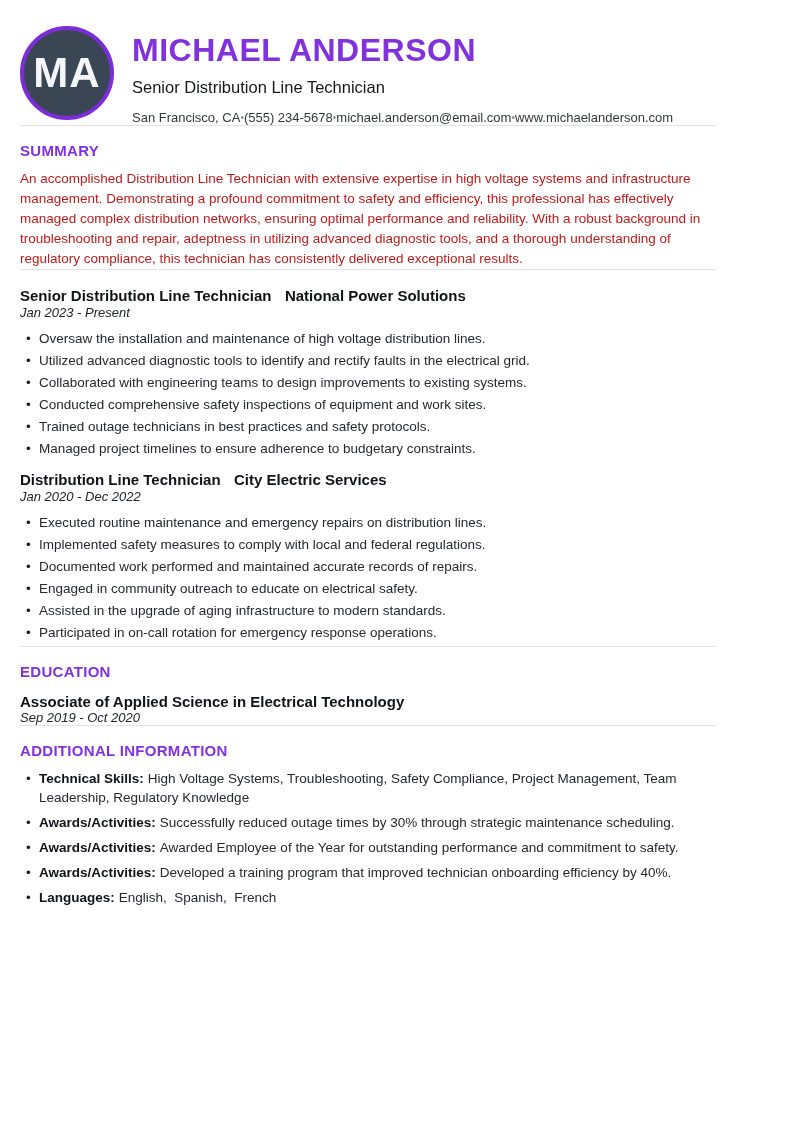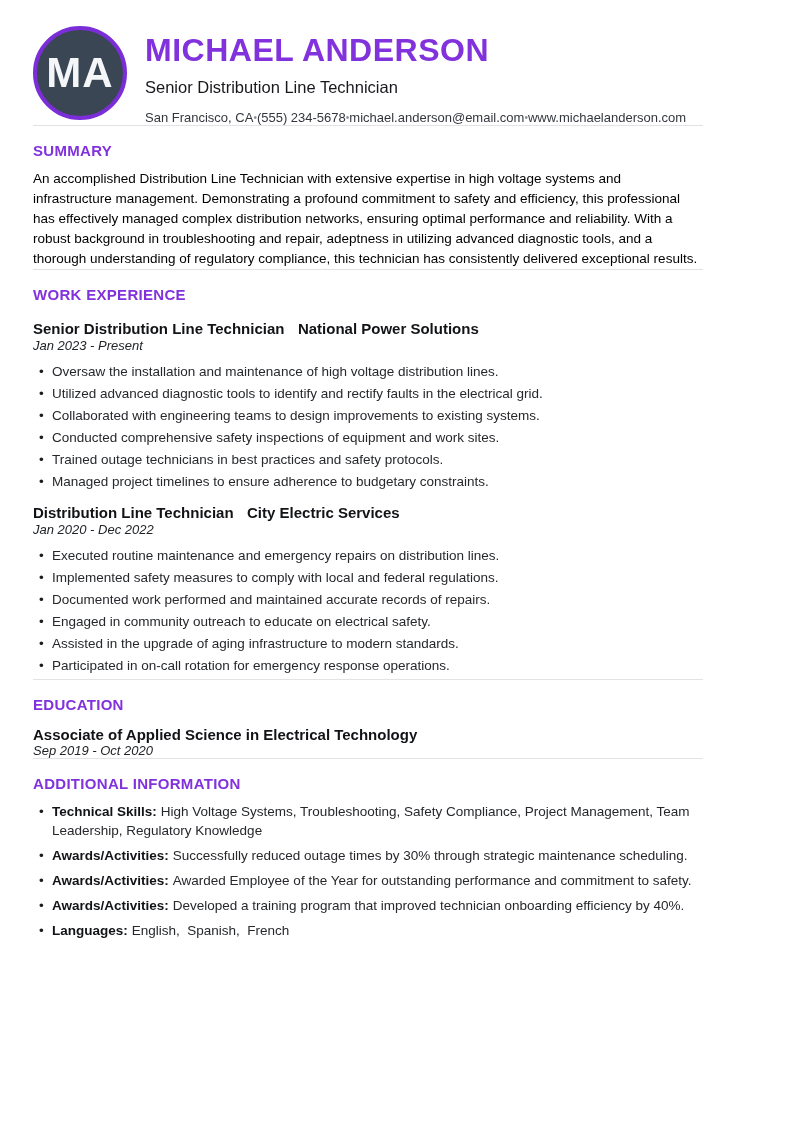--- a/index.html
+++ b/index.html
@@ -2,21 +2,21 @@
 <html style="--accent: #8132dd; --avatar-bg: #3a4654; --avatar-ring: #7b2ed8; --divider: #e3e3e5; --body-text: #2d2f33;"><head>
 <meta charset="utf-8">
 <style>
   * { box-sizing: border-box; }
   html, body { margin: 0; padding: 0; background: #ffffff; }
   body {
     width: 800px; min-height: 1130px;
     font-family: "Liberation Sans", sans-serif;
     color: var(--body-text, #2d2f33);
   }
-  .page { width: 736px; min-height: 1130px; padding: 0 33px; background: #fff; }
+  .page { width: 736px; min-height: 1130px; padding: 0 20px; background: #fff; }
 
   
   header { display: flex; align-items: flex-start; gap: 18px; padding-top: 26px; }
   .avatar {
     width: 94px; height: 94px; flex: 0 0 94px;
     border: 4px solid var(--avatar-ring, #7b2ed8);
     border-radius: 50%;
     background: var(--avatar-bg, #3a4654);
     display: flex; align-items: center; justify-content: center;
   }
@@ -35,21 +35,21 @@
   .hr-header { margin-top: 24px; }
   .hr-summary { margin-top: 16px; }
   .hr-work { margin-top: 24px; }
   .hr-education { margin-top: 27px; }
 
   
   h2 {
     margin: 16px 0 0; font-size: 15px; font-weight: bold;
     color: var(--accent, #8132dd); letter-spacing: 0.3px;
   }
-  .summary-text { margin: 10px 0 0; font-size: 13.5px; line-height: 20px; color: #000000; }
+  .summary-text { margin: 10px 0 0; font-size: 13.5px; line-height: 20px; color: #b91c1c; }
 
   .job-head, .edu-head { display: flex; justify-content: space-between; align-items: baseline; flex-direction: column; }
   .job:first-of-type .job-head { margin-top: 17px; }
   .job + .job { margin-top: 14px; }
   .role { font-size: 15px; font-weight: bold; color: #111316; }
   .company { font-size: 15px; font-weight: bold; color: #111316; margin-left: 9px; }
   .dates { font-size: 13px; font-style: italic; color: #212428; white-space: nowrap; }
 
   ul.bullets { list-style: none; margin: 10px 0 0; padding: 0; }
   ul.bullets li {
@@ -96,21 +96,20 @@
   <hr class="divider hr-header">
 
   <section>
     <h2>SUMMARY</h2>
     <p class="summary-text">An accomplished Distribution Line Technician with extensive expertise in high voltage systems and infrastructure management. Demonstrating a profound commitment to safety and efficiency, this professional has effectively managed complex distribution networks, ensuring optimal performance and reliability. With a robust background in troubleshooting and repair, adeptness in utilizing advanced diagnostic tools, and a thorough understanding of regulatory compliance, this technician has consistently delivered exceptional results.</p>
   </section>
 
   <hr class="divider hr-summary">
 
   <section>
-    <h2>WORK EXPERIENCE</h2>
 
     <div class="job">
       <div class="job-head">
         <div>
           <span class="role">Senior Distribution Line Technician</span>
           <span class="company">National Power Solutions</span>
         </div>
         <span class="dates">Jan 2023 - Present</span>
       </div>
       <ul class="bullets">

